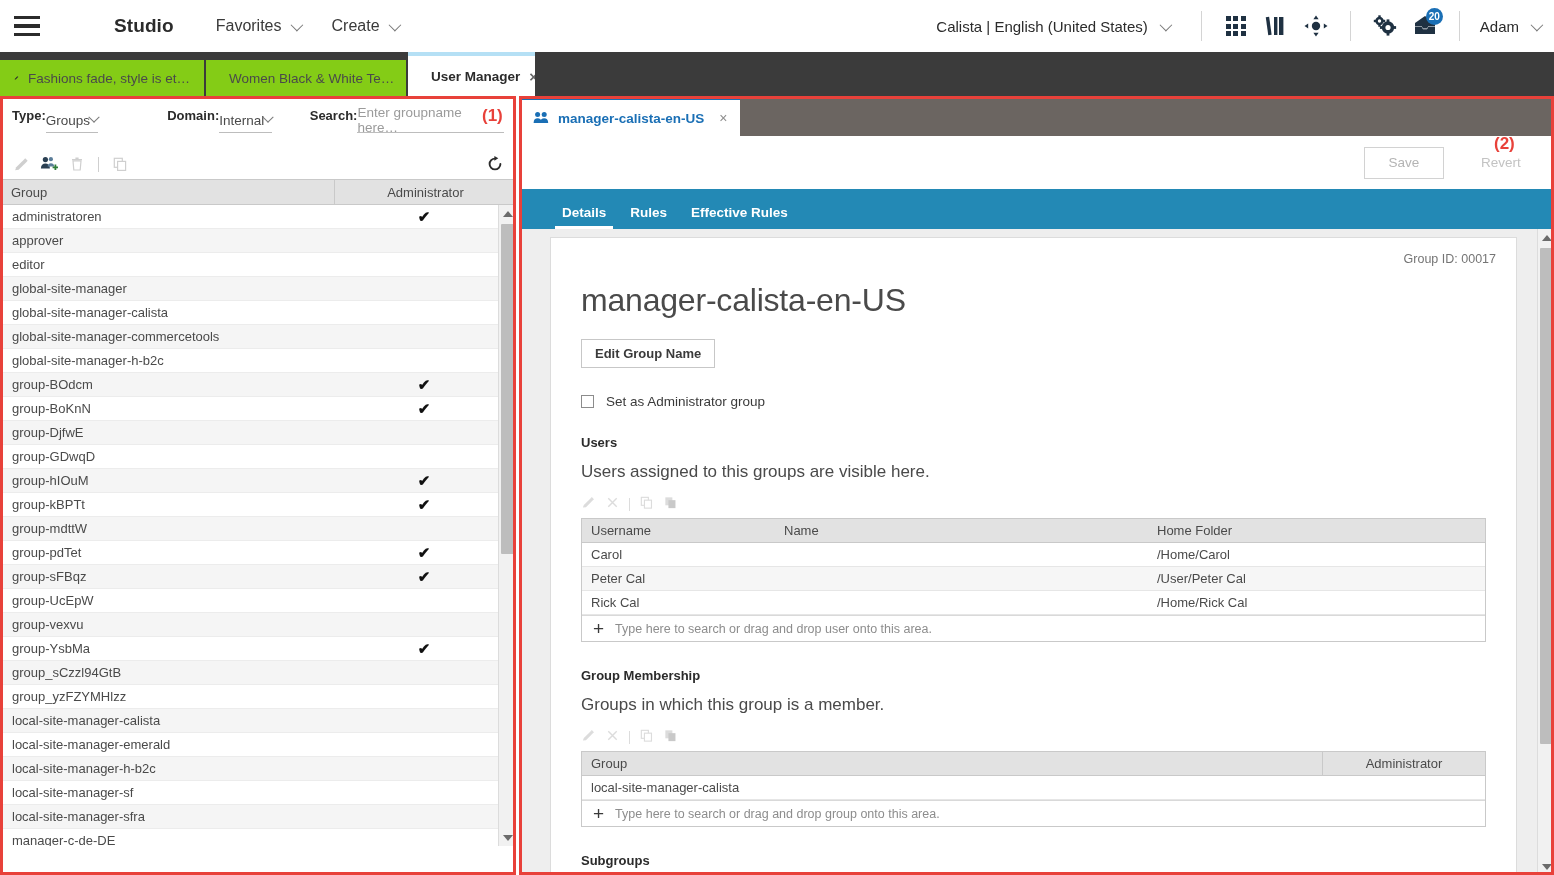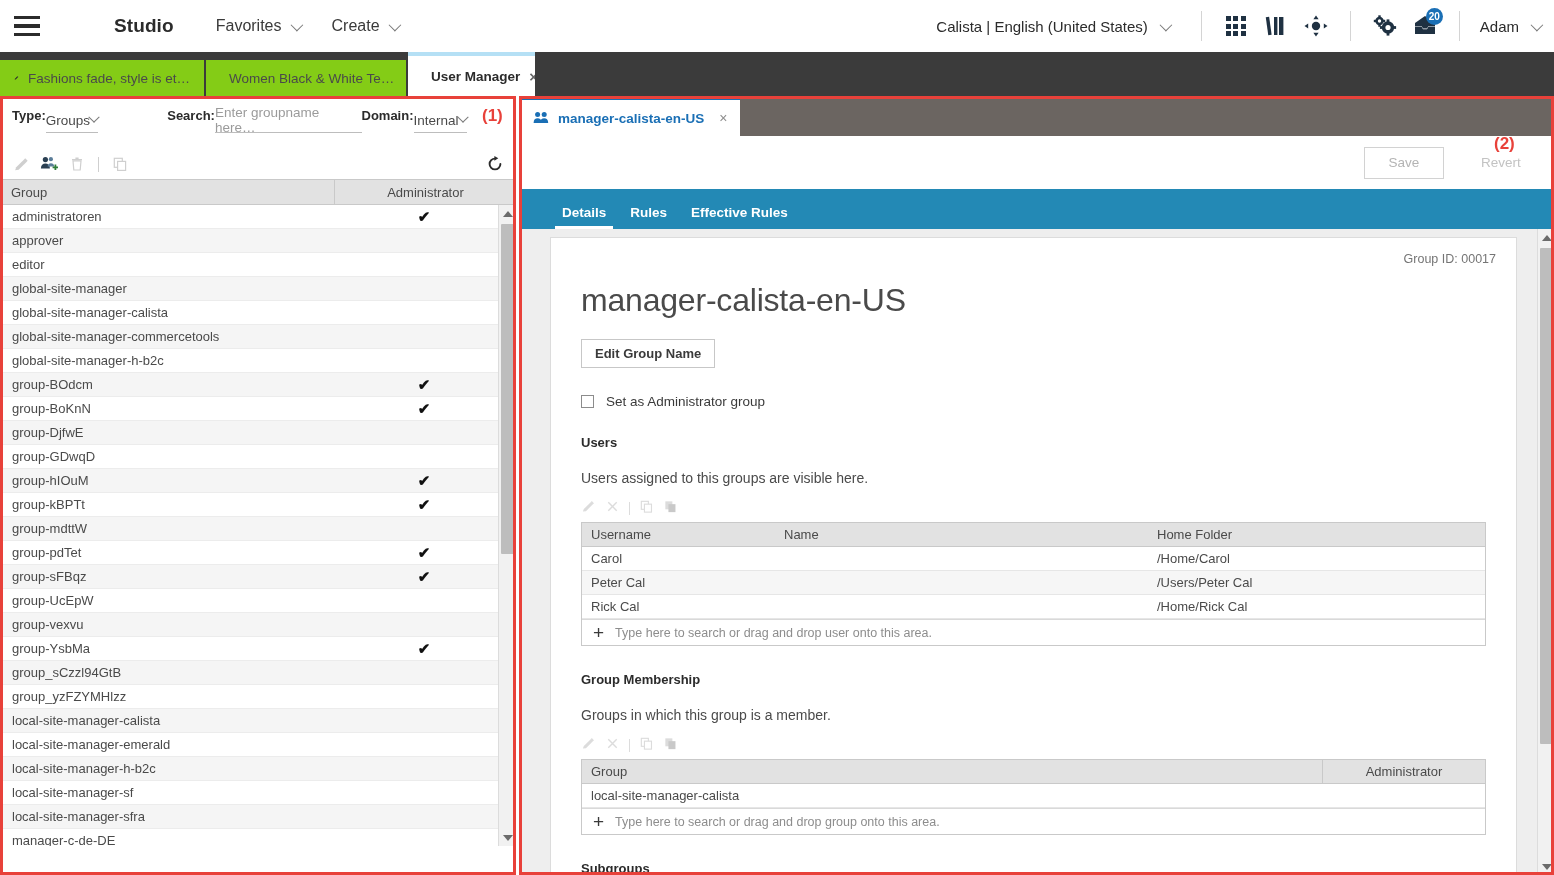--- a/index.html
+++ b/index.html
@@ -246,21 +246,21 @@
     margin-top: 20px; height: 29px; padding: 0 13px;
     border: 1px solid #c7c7c7; background: #ffffff;
     font-size: 13px; font-weight: bold; color: #3a3a3a;
     display: inline-flex; align-items: center; cursor: pointer;
   }
   .checkrow { display: flex; align-items: center; gap: 12px; margin-top: 26px; }
   .cbox { width: 13px; height: 13px; border: 1px solid #8c8c8c; background: #fff; }
   .checkrow span { font-size: 13.5px; color: #3a3a3a; }
 
   .sec-title { font-size: 13px; font-weight: bold; color: #2b2b2b; margin-top: 26px; }
-  .sec-desc { font-size: 14px; color: #4a4a4a; margin-top: 20px; }
+  .sec-desc { font-size: 17px; color: #4a4a4a; margin-top: 12px; }
   .mini-toolbar { display: flex; align-items: center; gap: 9px; height: 22px; margin-top: 11px; }
   .mini-sep { width: 1px; height: 13px; background: #dcdcdc; }
 
   .dtable { border: 1px solid #c9c9c9; margin-top: 3px; }
   .dt-head {
     display: flex; height: 24px; background: #e2e2e2;
     font-size: 13px; color: #4a4a4a; align-items: center;
     border-bottom: 1px solid #c9c9c9;
   }
   .dt-head > div { padding-left: 9px; height: 100%; display: flex; align-items: center; }
@@ -408,31 +408,31 @@
 <div class="left-panel">
 
   <div class="filters">
     <div class="filter-col type">
       <div class="f-label">Type:</div>
       <div class="f-control">
         <span class="f-value">Groups</span>
         <span class="f-caret"></span>
       </div>
     </div>
-    <div class="filter-col search">
-      <div class="f-label">Search:</div>
-      <div class="f-control">
-        <span class="f-value ph">Enter groupname here…</span>
-      </div>
-    </div>
     <div class="filter-col domain">
       <div class="f-label">Domain:</div>
       <div class="f-control">
         <span class="f-value">Internal</span>
         <span class="f-caret"></span>
+      </div>
+    </div>
+    <div class="filter-col search">
+      <div class="f-label">Search:</div>
+      <div class="f-control">
+        <span class="f-value ph">Enter groupname here…</span>
       </div>
     </div>
   </div>
 
   <div class="list-toolbar">
     <span class="tb-ico">
       <svg width="17" height="17" viewBox="0 0 16 16">
         <path d="M2 13.4 L3 10.7 L10.9 2.8 L13.2 5.1 L5.3 13 Z" fill="#cfcfcf"></path>
         <path d="M11.5 2.2 L13.8 4.5 L12.9 5.4 L10.6 3.1 Z" fill="#cfcfcf"></path>
       </svg>
@@ -686,21 +686,21 @@
         </div>
         <div id="users-rows">
             <div class="dt-row">
               <div class="u-c1">Carol</div>
               <div class="u-c2"></div>
               <div class="u-c3">/Home/Carol</div>
             </div>
             <div class="dt-row alt">
               <div class="u-c1">Peter Cal</div>
               <div class="u-c2"></div>
-              <div class="u-c3">/Users/Peter Cal</div>
+              <div class="u-c3">/User/Peter Cal</div>
             </div>
             <div class="dt-row">
               <div class="u-c1">Rick Cal</div>
               <div class="u-c2"></div>
               <div class="u-c3">/Home/Rick Cal</div>
             </div>
           </div>
         <div class="dt-add">
           <span class="plus">+</span>
           <span>Type here to search or drag and drop user onto this area.</span>

